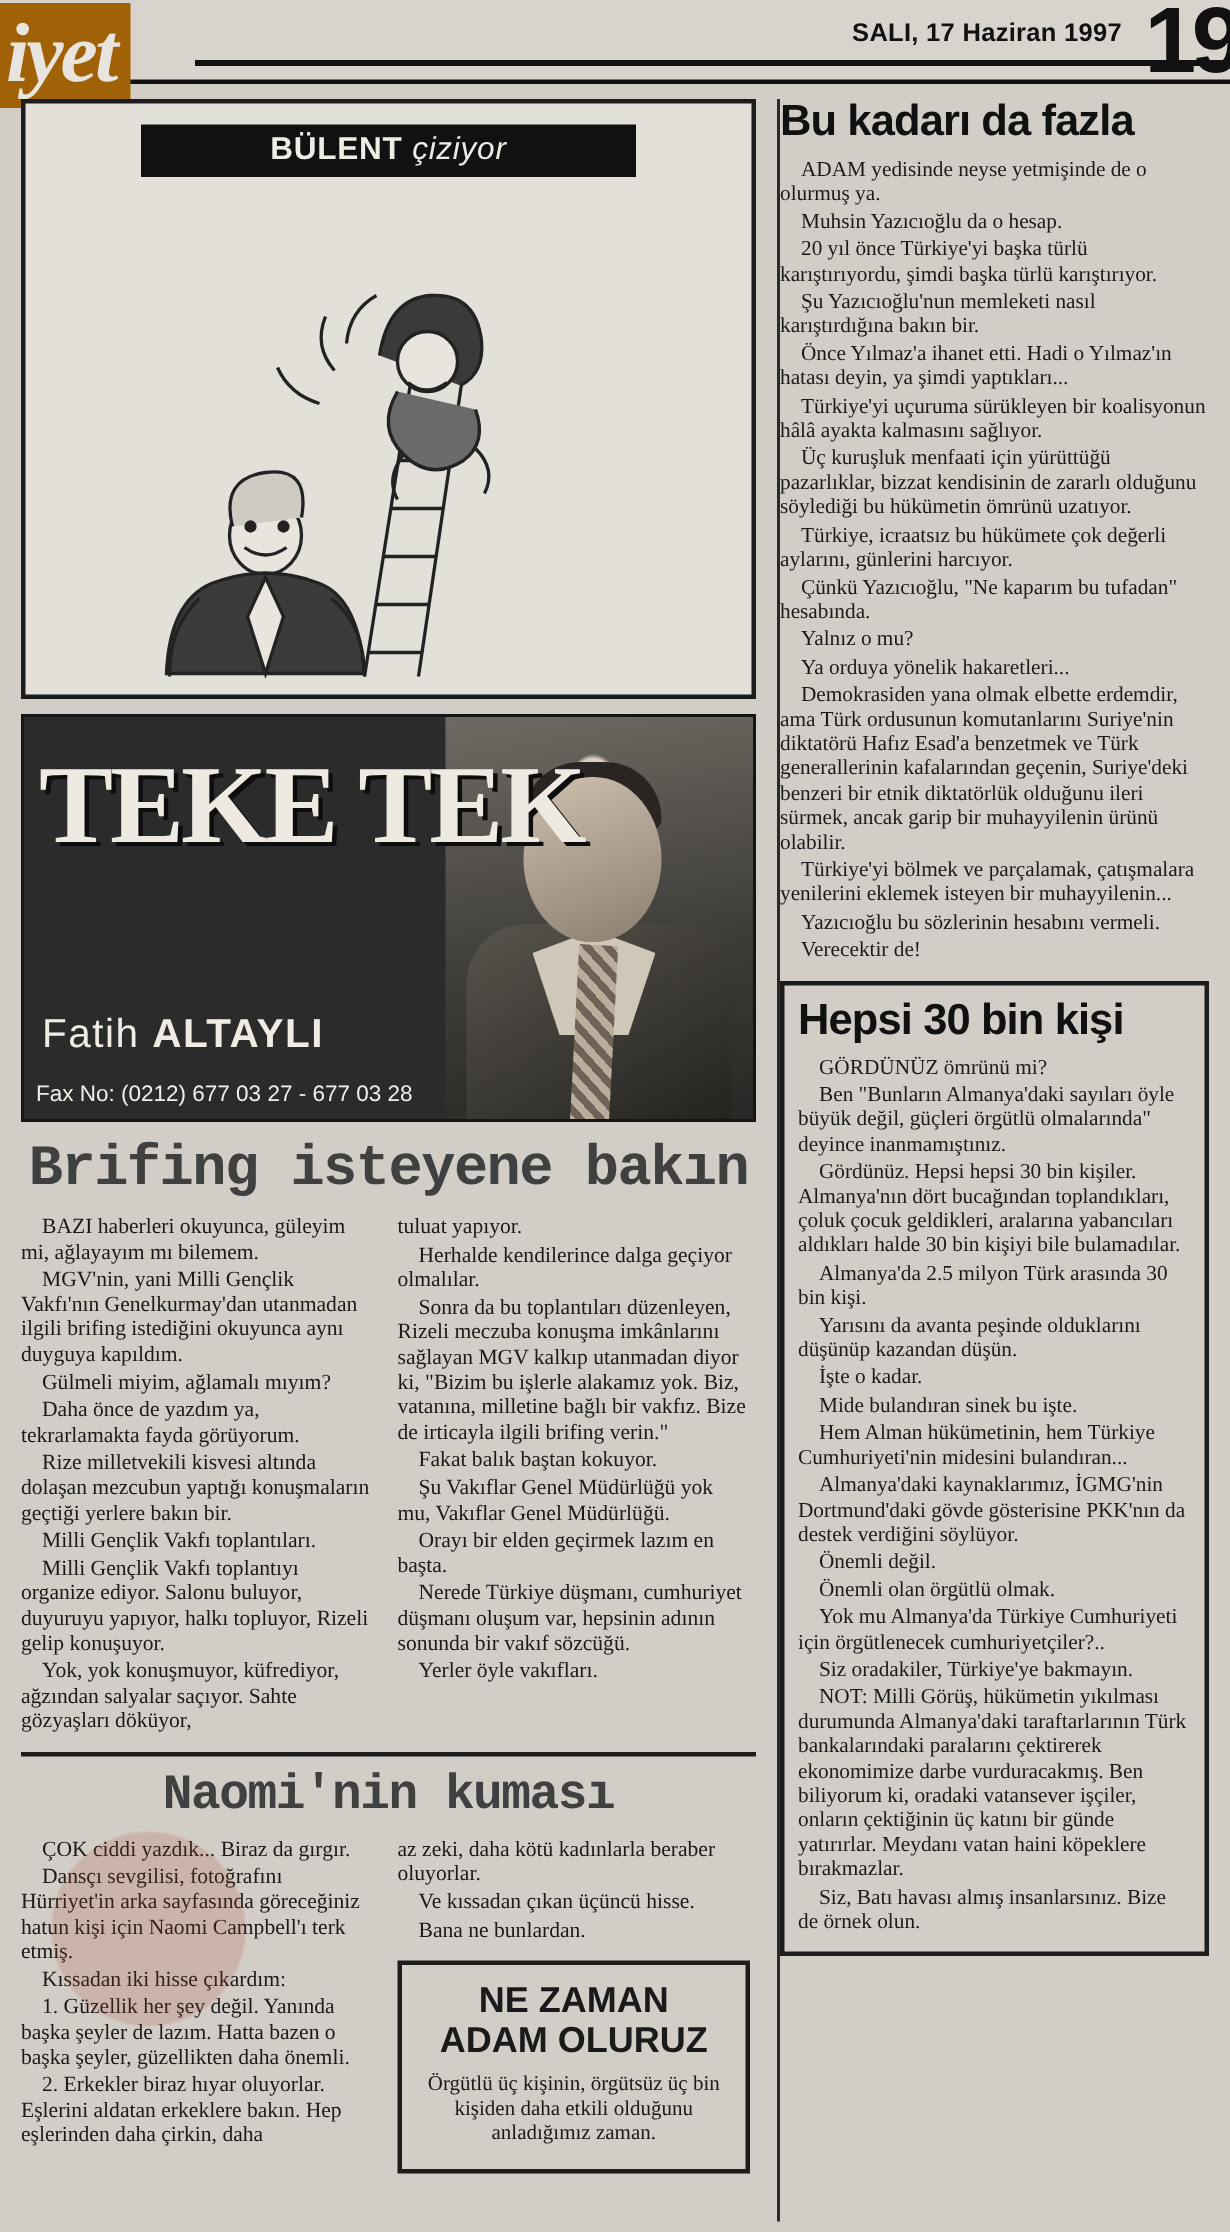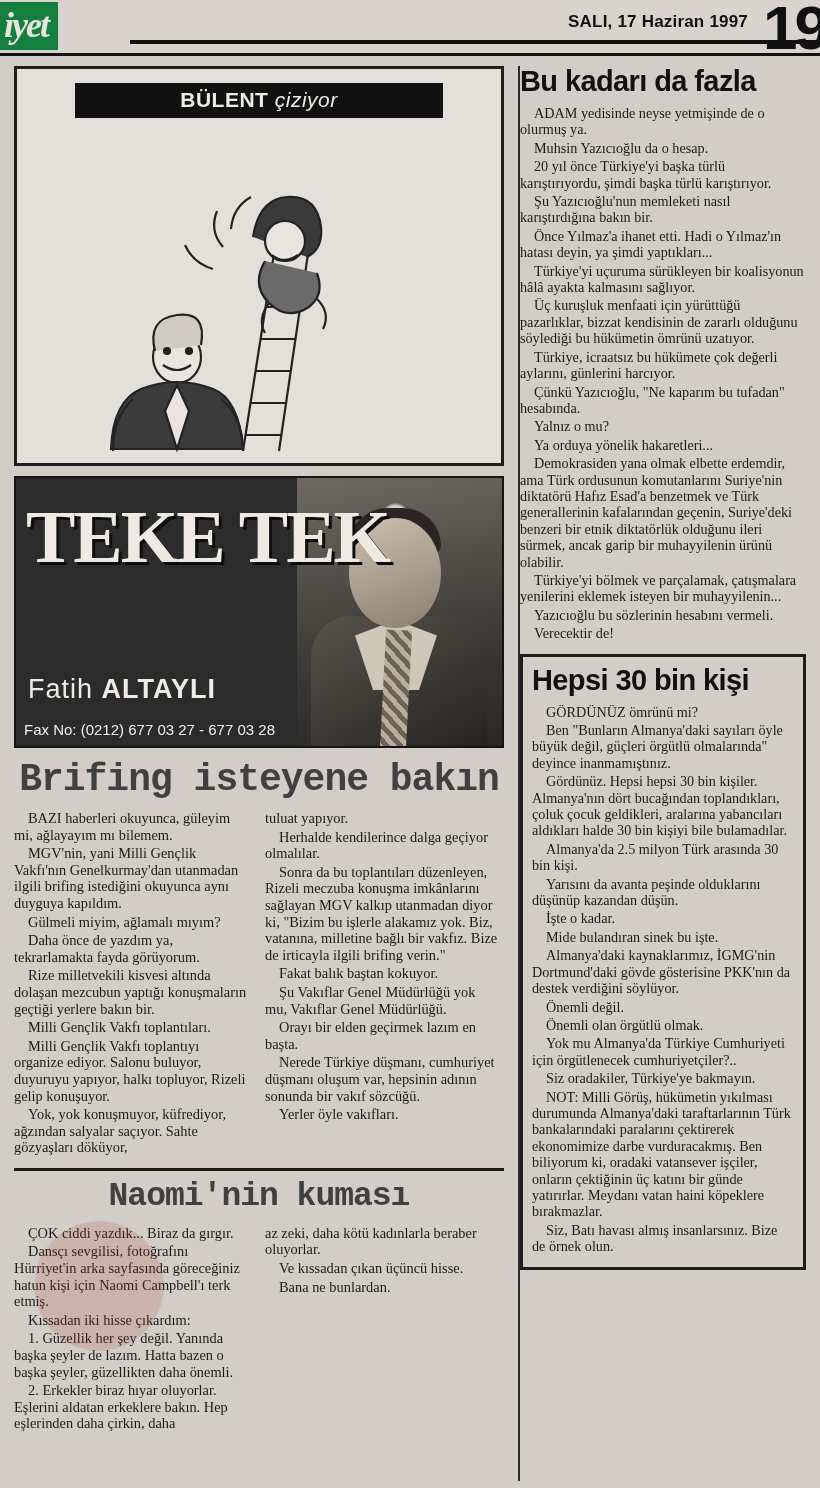--- a/index.html
+++ b/index.html
@@ -22,23 +22,23 @@
   .masthead {
     position: relative;
     height: 56px;
     background: #d8d4cd;
     border-bottom: 3px solid #111;
   }
   .mast-logo {
     position: absolute; left: 0; top: 2px;
     font-family: "Liberation Serif", serif;
     font-weight: bold; font-style: italic;
-    font-size: 36px; letter-spacing: -2px;
+    font-size: 56px; letter-spacing: -2px;
     color: #111;
-    background: #15803d; color:#e8e5df;
+    background: #a16207; color:#e8e5df;
     padding: 2px 10px 4px 4px;
   }
   .mast-date {
     position: absolute; right: 72px; top: 12px;
     font-family: "Liberation Sans", sans-serif;
     font-weight: bold; font-size: 17px;
     letter-spacing: .2px;
     color: #111;
   }
   .mast-pageno {
@@ -66,21 +66,21 @@
   
   .cartoon {
     border: 3px solid #1d1d1d;
     background: #e3e0da;
     height: 400px;
     position: relative;
     overflow: hidden;
   }
   .cartoon-title {
     margin: 14px auto 0 auto;
-    width: 368px;
+    width: 330px;
     background: #111; color: #efece6;
     text-align: center;
     font-family: "Liberation Sans", sans-serif;
     font-weight: bold; font-size: 21px;
     padding: 5px 0 6px 0;
     letter-spacing: .5px;
   }
   .cartoon-title .thin { font-weight: normal; font-style: italic; }
   .cartoon-art { position: absolute; inset: 0; }
 
@@ -314,20 +314,27 @@
           <p>Dansçı sevgilisi, fotoğrafını Hürriyet'in arka sayfasında göreceğiniz hatun kişi için Naomi Campbell'ı terk etmiş.</p>
           <p>Kıssadan iki hisse çıkardım:</p>
           <p>1. Güzellik her şey değil. Yanında başka şeyler de lazım. Hatta bazen o başka şeyler, güzellikten daha önemli.</p>
           <p>2. Erkekler biraz hıyar oluyorlar. Eşlerini aldatan erkeklere bakın. Hep eşlerinden daha çirkin, daha</p>
         </div>
         <div style="width:235px;">
           <p class="noind">az zeki, daha kötü kadınlarla beraber oluyorlar.</p>
           <p>Ve kıssadan çıkan üçüncü hisse.</p>
           <p>Bana ne bunlardan.</p>
 
+          <div class="adbox">
+            <div class="ad-title">
+              <div>NE ZAMAN</div>
+              <div>ADAM OLURUZ</div>
+            </div>
+            <p>Örgütlü üç kişinin, örgütsüz üç bin kişiden daha etkili olduğunu anladığımız zaman.</p>
+          </div>
         </div>
       </div>
 
       <div class="watermark"></div>
     </div>
 
     <div class="col-right right">
 
       <h2 class="headline-r">Bu kadarı da fazla</h2>
       <div>
@@ -350,20 +357,21 @@
 
       <div class="boxed">
         <h2 class="headline-r">Hepsi 30 bin kişi</h2>
         <p>GÖRDÜNÜZ ömrünü mi?</p>
         <p>Ben "Bunların Almanya'daki sayıları öyle büyük değil, güçleri örgütlü olmalarında" deyince inanmamıştınız.</p>
         <p>Gördünüz. Hepsi hepsi 30 bin kişiler. Almanya'nın dört bucağından toplandıkları, çoluk çocuk geldikleri, aralarına yabancıları aldıkları halde 30 bin kişiyi bile bulamadılar.</p>
         <p>Almanya'da 2.5 milyon Türk arasında 30 bin kişi.</p>
         <p>Yarısını da avanta peşinde olduklarını düşünüp kazandan düşün.</p>
         <p>İşte o kadar.</p>
         <p>Mide bulandıran sinek bu işte.</p>
+        <p>Hem Alman hükümetinin, hem Türkiye Cumhuriyeti'nin midesini bulandıran...</p>
         <p>Almanya'daki kaynaklarımız, İGMG'nin Dortmund'daki gövde gösterisine PKK'nın da destek verdiğini söylüyor.</p>
         <p>Önemli değil.</p>
         <p>Önemli olan örgütlü olmak.</p>
         <p>Yok mu Almanya'da Türkiye Cumhuriyeti için örgütlenecek cumhuriyetçiler?..</p>
         <p>Siz oradakiler, Türkiye'ye bakmayın.</p>
         <p>NOT: Milli Görüş, hükümetin yıkılması durumunda Almanya'daki taraftarlarının Türk bankalarındaki paralarını çektirerek ekonomimize darbe vurduracakmış. Ben biliyorum ki, oradaki vatansever işçiler, onların çektiğinin üç katını bir günde yatırırlar. Meydanı vatan haini köpeklere bırakmazlar.</p>
         <p>Siz, Batı havası almış insanlarsınız. Bize de örnek olun.</p>
       </div>
     </div>
   </div>

